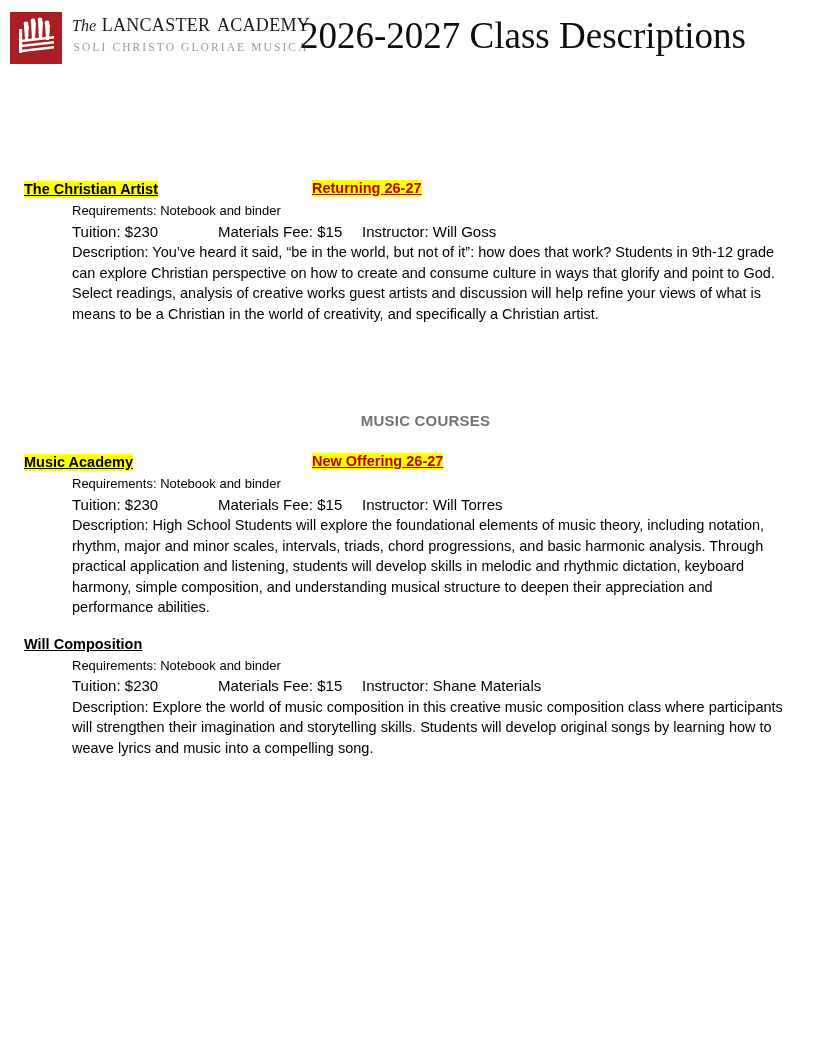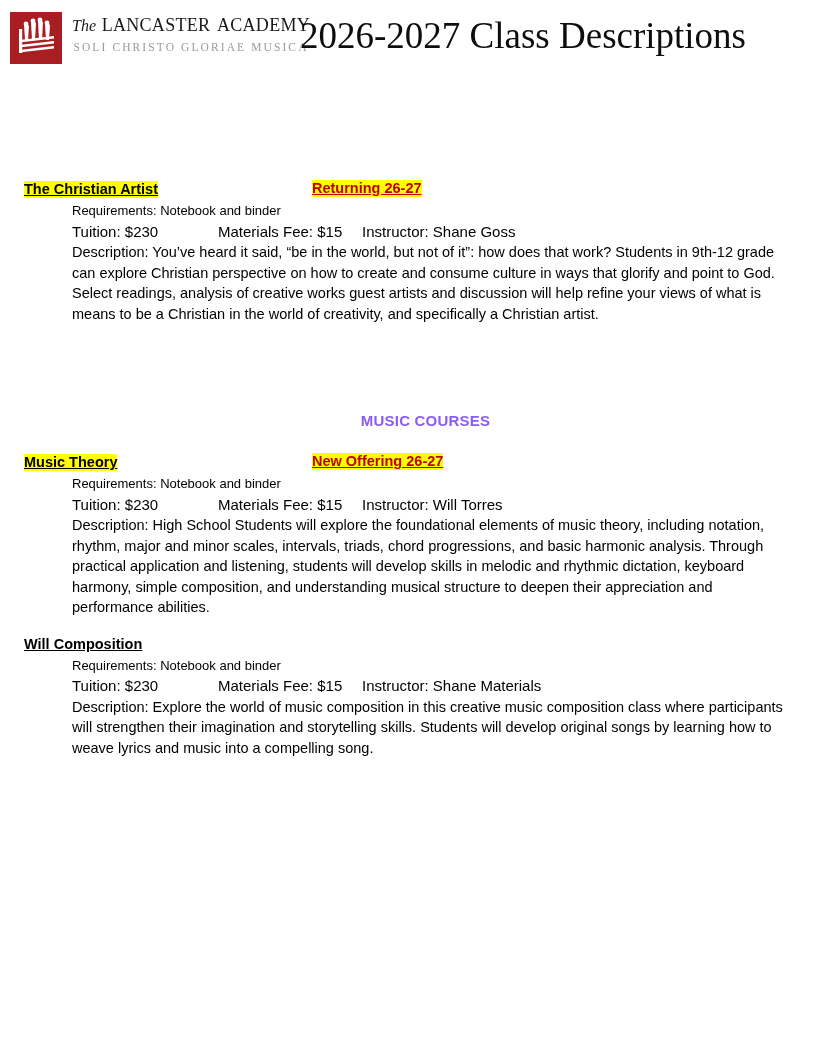--- a/index.html
+++ b/index.html
@@ -140,21 +140,21 @@
     line-height: 20.5px;
     color: #000;
     text-align: left;
     max-width: 720px;
   }
 
   .section-heading {
     text-align: center;
     font-size: 15px;
     font-weight: bold;
-    color: #8b5cf6;
+    color: #737373;
     letter-spacing: .2px;
     padding-left: 35px;
   }
 
   .spacer-lg { height: 88px; }
   .spacer-md { height: 24px; }
   .spacer-sm { height: 17px; }
 </style>
 </head>
 <body>
@@ -207,35 +207,35 @@
   <div class="course">
     <div class="course-head">
       <span class="course-title hl">The Christian Artist</span>
       <span class="course-tag hl">Returning 26-27</span>
     </div>
     <div class="course-body">
       <div class="line">Requirements: Notebook and binder</div>
       <div class="fees">
         <span class="col-tuition">Tuition: $230</span>
         <span class="col-materials">Materials Fee: $15</span>
-        <span class="col-instructor">Instructor: Shane Goss</span>
+        <span class="col-instructor">Instructor: Will Goss</span>
       </div>
       <div class="desc">Description: You’ve heard it said, “be in the world, but not of it”: how does that work? Students in 9th-12 grade can explore Christian perspective on how to create and consume culture in ways that glorify and point to God. Select readings, analysis of creative works guest artists and discussion will help refine your views of what is means to be a Christian in the world of creativity, and specifically a Christian artist.</div>
     </div>
   </div>
 
   <div class="spacer-lg"></div>
 
   <div class="section-heading">MUSIC COURSES</div>
 
   <div class="spacer-md"></div>
 
   <div class="course">
     <div class="course-head">
-      <span class="course-title hl">Music Theory</span>
+      <span class="course-title hl">Music Academy</span>
       <span class="course-tag hl">New Offering 26-27</span>
     </div>
     <div class="course-body">
       <div class="line">Requirements: Notebook and binder</div>
       <div class="fees">
         <span class="col-tuition">Tuition: $230</span>
         <span class="col-materials">Materials Fee: $15</span>
         <span class="col-instructor">Instructor: Will Torres</span>
       </div>
       <div class="desc">Description: High School Students will explore the foundational elements of music theory, including notation, rhythm, major and minor scales, intervals, triads, chord progressions, and basic harmonic analysis. Through practical application and listening, students will develop skills in melodic and rhythmic dictation, keyboard harmony, simple composition, and understanding musical structure to deepen their appreciation and performance abilities.</div>

